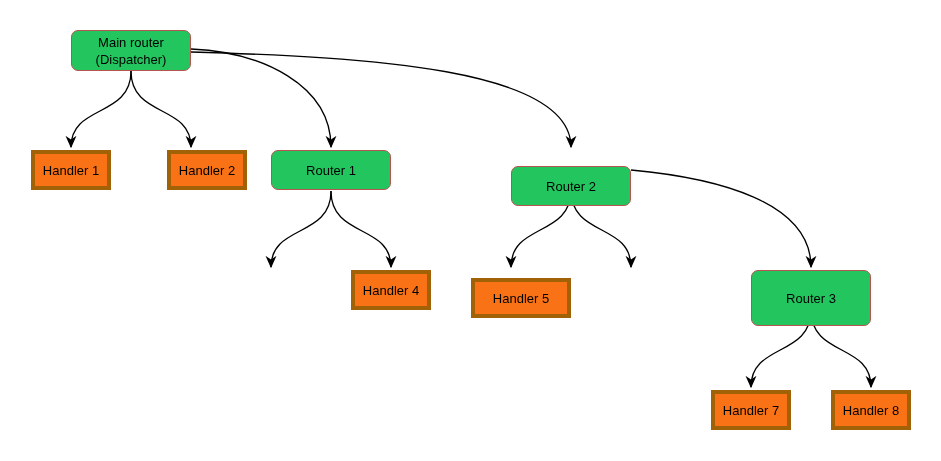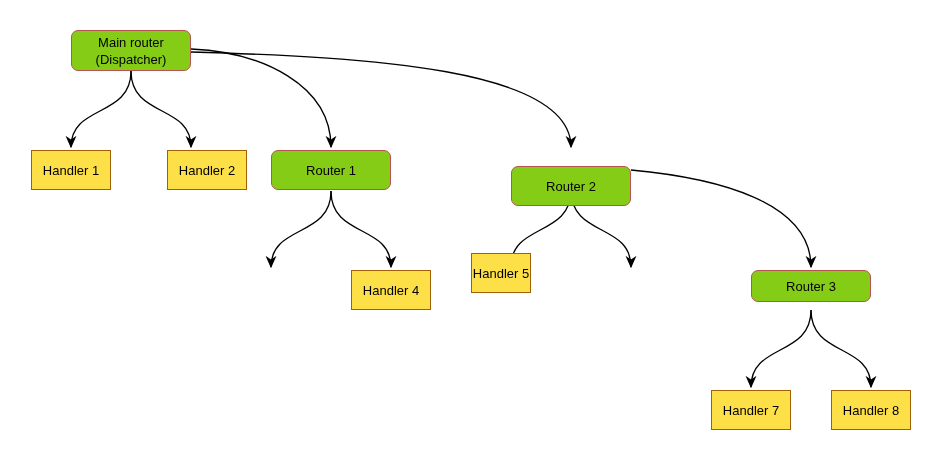--- a/index.html
+++ b/index.html
@@ -36,27 +36,27 @@
     justify-content: center;
     text-align: center;
     font-size: 13px;
     line-height: 17px;
     color: #000000;
   }
   .node .label {
     white-space: pre-line;
   }
   .node.router {
-    background: #84cc16;
+    background: #22c55e;
     border: 1px solid #b85450;
     border-radius: 7px;
   }
   .node.handler {
-    background: #fde047;
-    border: 1px solid #a16207;
+    background: #f97316;
+    border: 4px solid #a16207;
     border-radius: 0;
   }
 </style>
 </head>
 <body>
 
 <div class="canvas">
 
   <svg class="edges" viewBox="0 0 941 461" xmlns="http://www.w3.org/2000/svg">
     <defs>
@@ -95,24 +95,24 @@
   <div class="node router" style="left:271px;top:150px;width:120px;height:40px">
     <span class="label">Router 1</span>
   </div>
   <div class="node router" style="left:511px;top:166px;width:120px;height:40px">
     <span class="label">Router 2</span>
   </div>
 
   <div class="node handler" style="left:351px;top:270px;width:80px;height:40px">
     <span class="label">Handler 4</span>
   </div>
-  <div class="node handler" style="left:471px;top:253px;width:60px;height:40px">
+  <div class="node handler" style="left:471px;top:278px;width:100px;height:40px">
     <span class="label">Handler 5</span>
   </div>
-  <div class="node router" style="left:751px;top:270px;width:120px;height:32px">
+  <div class="node router" style="left:751px;top:270px;width:120px;height:56px">
     <span class="label">Router 3</span>
   </div>
 
   <div class="node handler" style="left:711px;top:390px;width:80px;height:40px">
     <span class="label">Handler 7</span>
   </div>
   <div class="node handler" style="left:831px;top:390px;width:80px;height:40px">
     <span class="label">Handler 8</span>
   </div>
 

